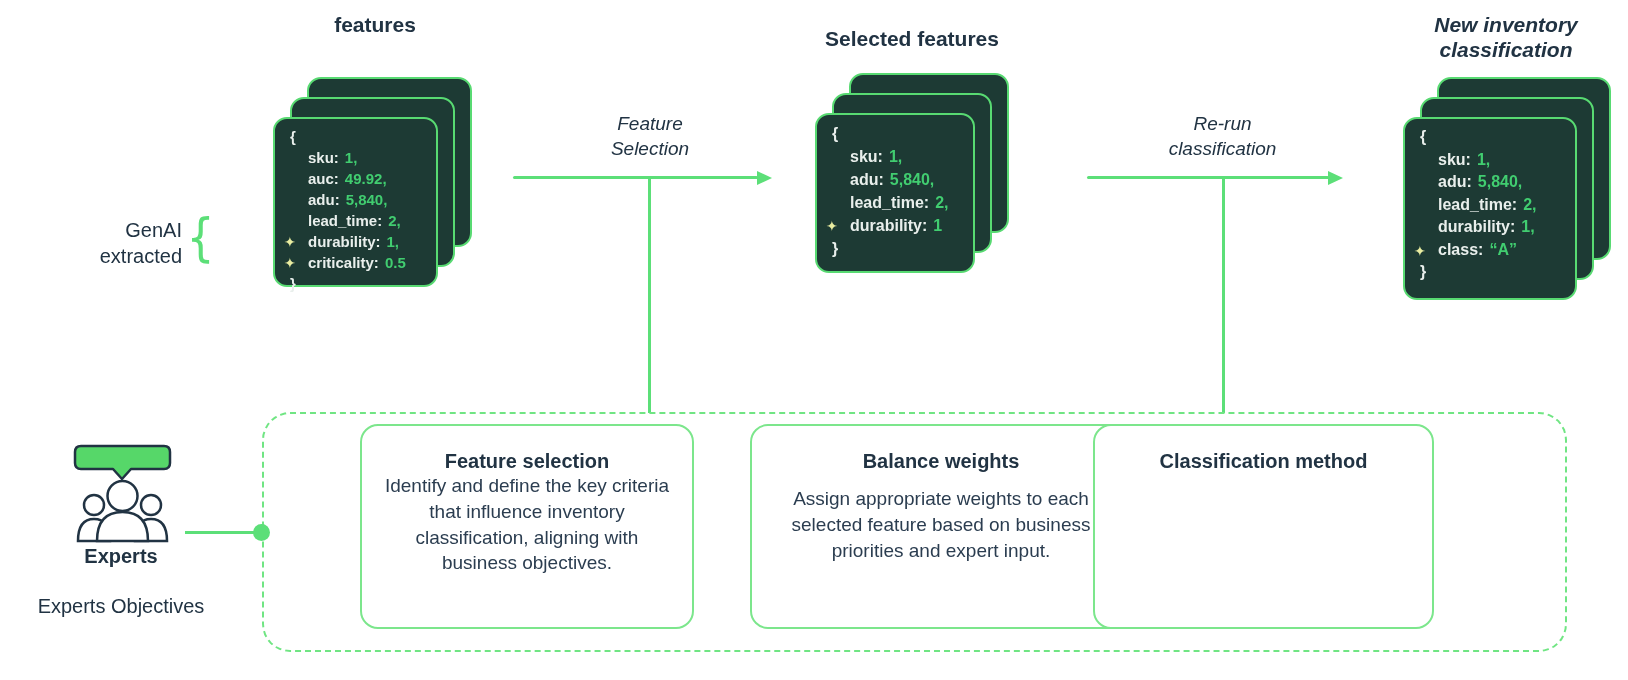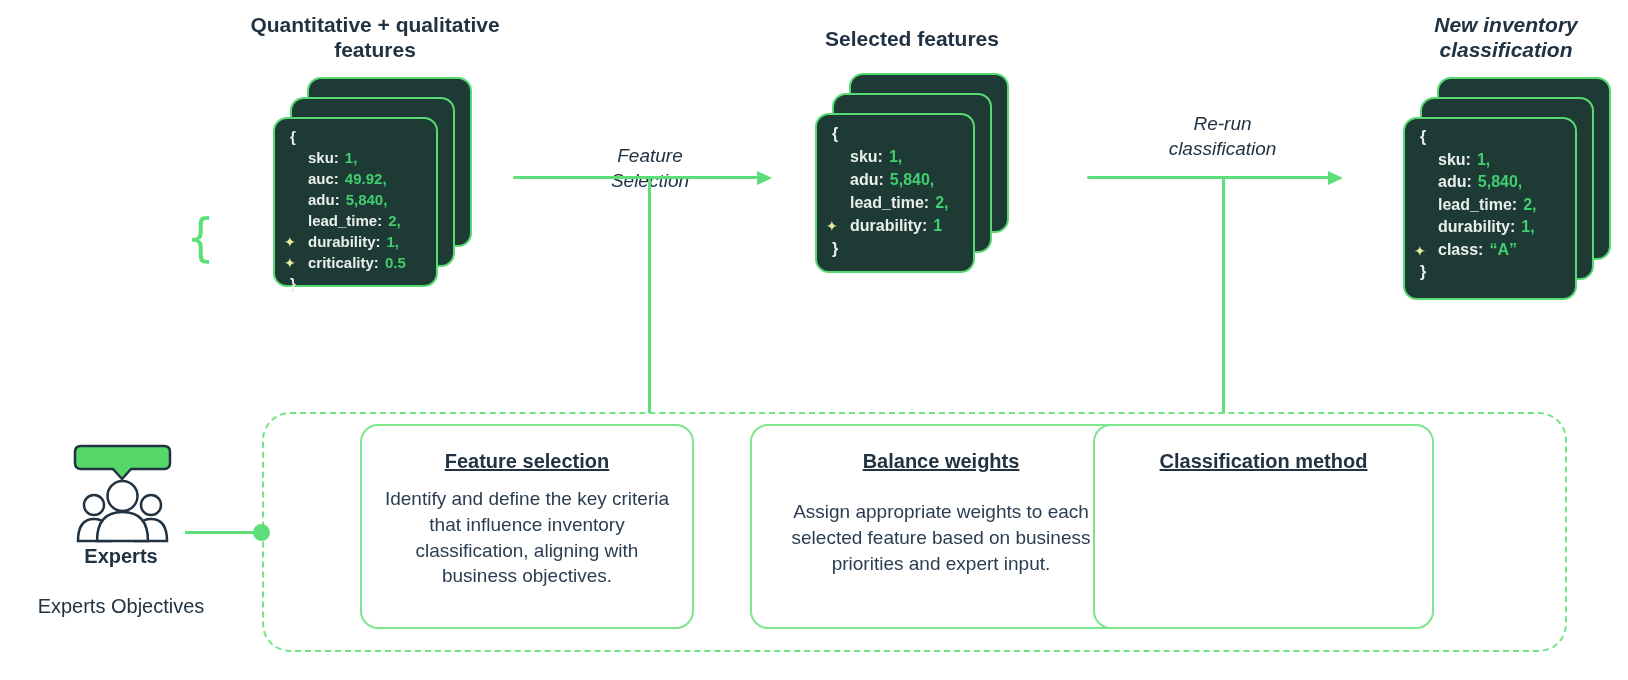--- a/index.html
+++ b/index.html
@@ -54,21 +54,21 @@
   .hline{position:absolute;height:3px;background:var(--accent);border-radius:2px;}
   .vline{position:absolute;width:2.5px;background:var(--accent);}
   .ahead{position:absolute;width:0;height:0;border-top:7px solid transparent;border-bottom:7px solid transparent;border-left:15px solid var(--accent);}
   .alabel{position:absolute;text-align:center;font-style:italic;font-size:19px;line-height:1.3;color:var(--ink);}
 
   
   .dashedbox{position:absolute;left:262px;top:412px;width:1305px;height:240px;border:2px dashed var(--dashed);border-radius:28px;box-sizing:border-box;}
 
   
   .pcard{position:absolute;top:424px;height:205px;background:#fff;border:2px solid var(--panelborder);border-radius:18px;box-sizing:border-box;display:flex;flex-direction:column;align-items:center;padding:24px 16px 0 16px;}
-  .pcard .ptitle{font-size:20px;font-weight:700;color:var(--ink);margin-bottom:13px;text-decoration:underline;}
+  .pcard .ptitle{font-size:20px;font-weight:700;color:var(--ink);}
   .pcard .pbody{font-size:19px;line-height:1.36;text-align:center;color:#2b3d50;}
   .pc1{left:360px;width:334px;}
   .pc2{left:750px;width:382px;}
   .pc2 .pbody{margin-top:13px;}
   .pc3{left:1093px;width:341px;}
 
   
   .experts-svg{position:absolute;left:70px;top:443px;}
   .etxt{position:absolute;left:8px;width:226px;text-align:center;font-size:20px;color:var(--ink);}
   .ename{top:545px;font-weight:700;}
@@ -76,51 +76,54 @@
   .eobj{top:595px;}
   .connector{position:absolute;left:185px;top:531px;width:72px;height:2.5px;background:var(--accent);}
   .cdot{position:absolute;left:253px;top:524px;width:17px;height:17px;border-radius:50%;background:var(--accent);}
 </style>
 </head>
 <body>
 
 <div class="canvas">
 
   <div class="coltitle t1">
-    <div>Quantitative + qualitative</div>
     <div>features</div>
   </div>
   <div class="coltitle t2">
     <div>Selected features</div>
   </div>
   <div class="coltitle t3">
     <div>New inventory</div>
     <div>classification</div>
   </div>
 
+  <div class="genai">
+    <div>GenAI</div>
+    <div>extracted</div>
+  </div>
   <div class="genai-brace">{</div>
 
   <div class="stack s1">
     <div class="layer l-back"></div>
     <div class="layer l-mid"></div>
     <div class="layer l-front">
       <div class="codebox">
         <div class="crow brace"><span class="ck">{</span></div>
         <div class="crow"><span class="ck">sku:</span><span class="cv">1,</span></div>
         <div class="crow"><span class="ck">auc:</span><span class="cv">49.92,</span></div>
         <div class="crow"><span class="ck">adu:</span><span class="cv">5,840,</span></div>
         <div class="crow"><span class="ck">lead_time:</span><span class="cv">2,</span></div>
         <div class="crow"><span class="spk">✦</span><span class="ck">durability:</span><span class="cv">1,</span></div>
         <div class="crow"><span class="spk">✦</span><span class="ck">criticality:</span><span class="cv">0.5</span></div>
         <div class="crow brace"><span class="ck">}</span></div>
       </div>
     </div>
   </div>
 
-  <div class="alabel" style="left:555px;top:112px;width:190px;margin-top:32px;">
+  <div class="alabel" style="left:555px;top:112px;width:190px;">
     <div>Feature</div>
     <div>Selection</div>
   </div>
   <div class="hline" style="left:513px;top:176px;width:245px;"></div>
   <div class="ahead" style="left:757px;top:170.5px;"></div>
   <div class="vline" style="left:648px;top:177px;height:236px;"></div>
 
   <div class="stack s2">
     <div class="layer l-back"></div>
     <div class="layer l-mid"></div>

